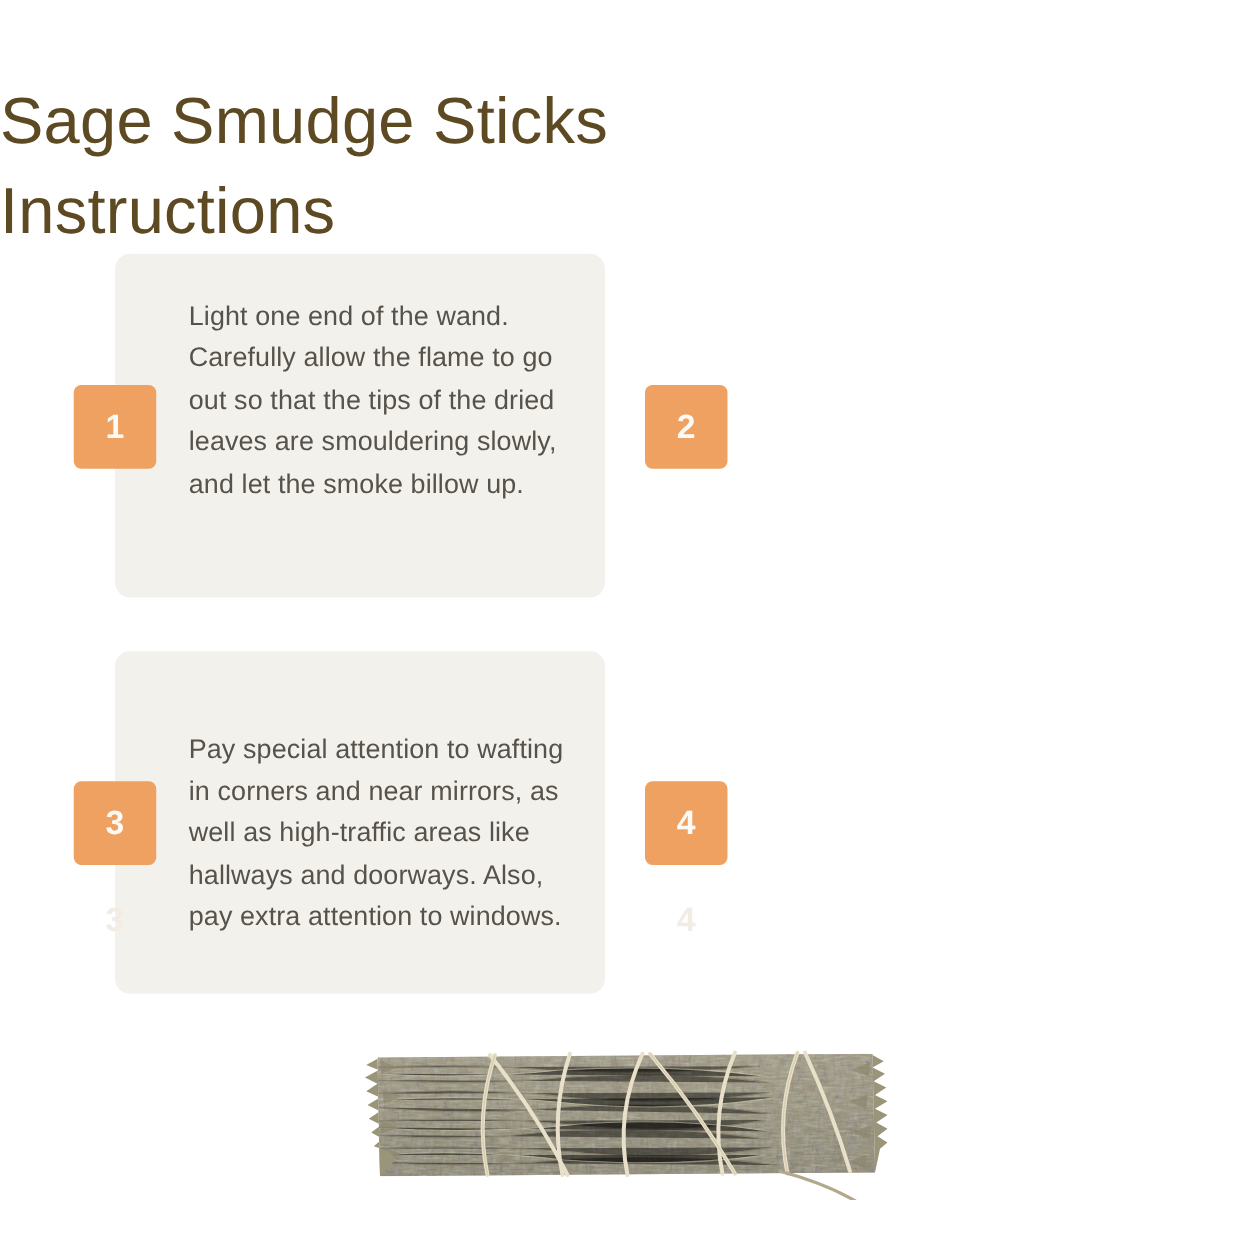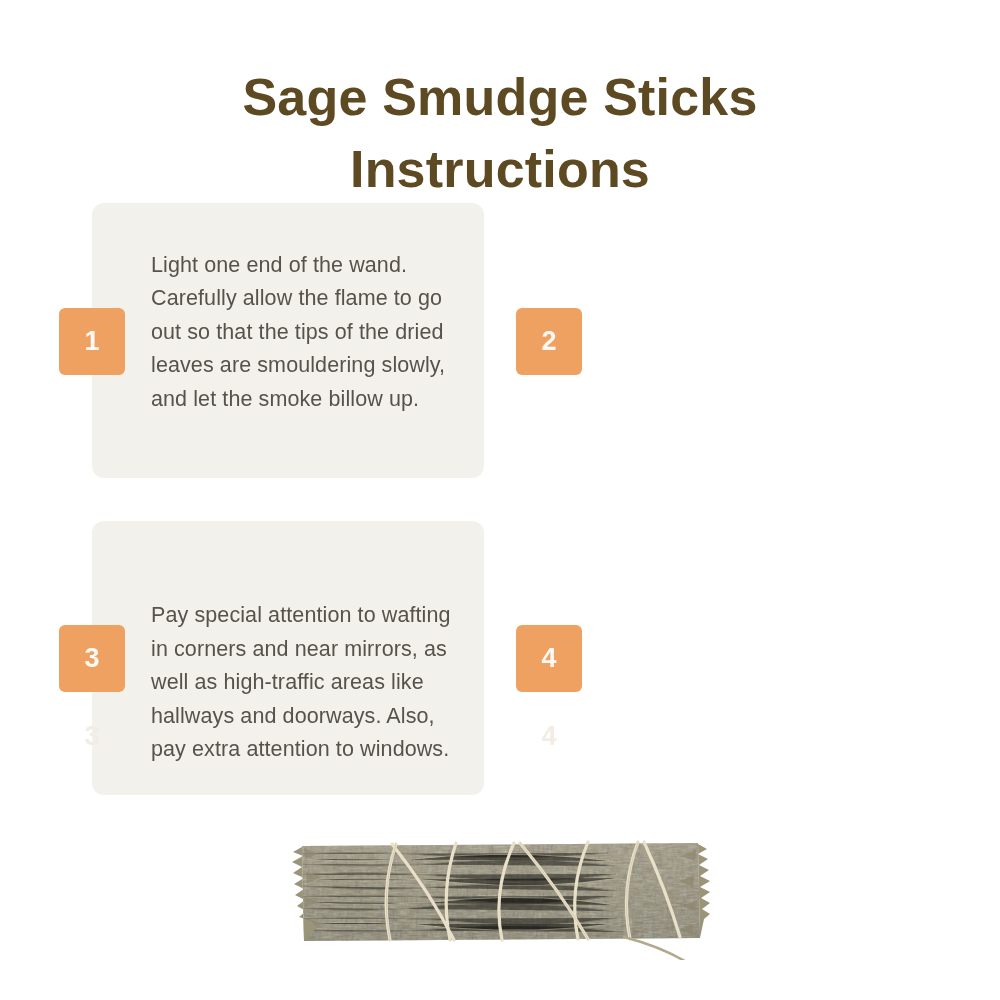--- a/index.html
+++ b/index.html
@@ -15,25 +15,24 @@
     overflow: hidden;
     position: relative;
   }
 
   
   #page-title {
     position: absolute;
     top: 26px;
     left: 0;
     width: 1000px;
-    text-align: center;
     color: #5d4a22;
     font-size: 52px;
     line-height: 72px;
-    font-weight: 700;
+    font-weight: 400;
     letter-spacing: 0.2px;
     white-space: pre-line;
   }
 
   
   #cards-grid {
     position: absolute;
     top: 203px;
     left: 0;
     width: 1000px;
@@ -48,33 +47,33 @@
   }
   .step-card.col-left  { left: 92px;  width: 392px; }
   .step-card.col-right { left: 548px; width: 393px; }
   .step-card.row-top    { top: 0px;   height: 275px; }
   .step-card.row-bottom { top: 318px; height: 274px; }
 
   .step-text {
     position: absolute;
     left: 59px;
     right: 22px;
-    top: 24px;
+    top: 12px;
     color: #57524a;
     font-size: 21.5px;
     line-height: 33.5px;
     font-weight: 400;
     letter-spacing: 0.1px;
   }
   .step-card.col-right .step-text {
     left: 60px;
     right: 20px;
   }
   .step-card.row-top.col-right .step-text { top: 13px; }
-  .step-card.row-bottom .step-text { top: 46px; margin-top: 32px; }
+  .step-card.row-bottom .step-text { top: 30px; margin-top: 32px; }
 
   
   .step-badge {
     position: absolute;
     width: 66px;
     height: 67px;
     background: #efa161;
     border-radius: 6px;
     color: #fdfaf5;
     font-size: 27px;

